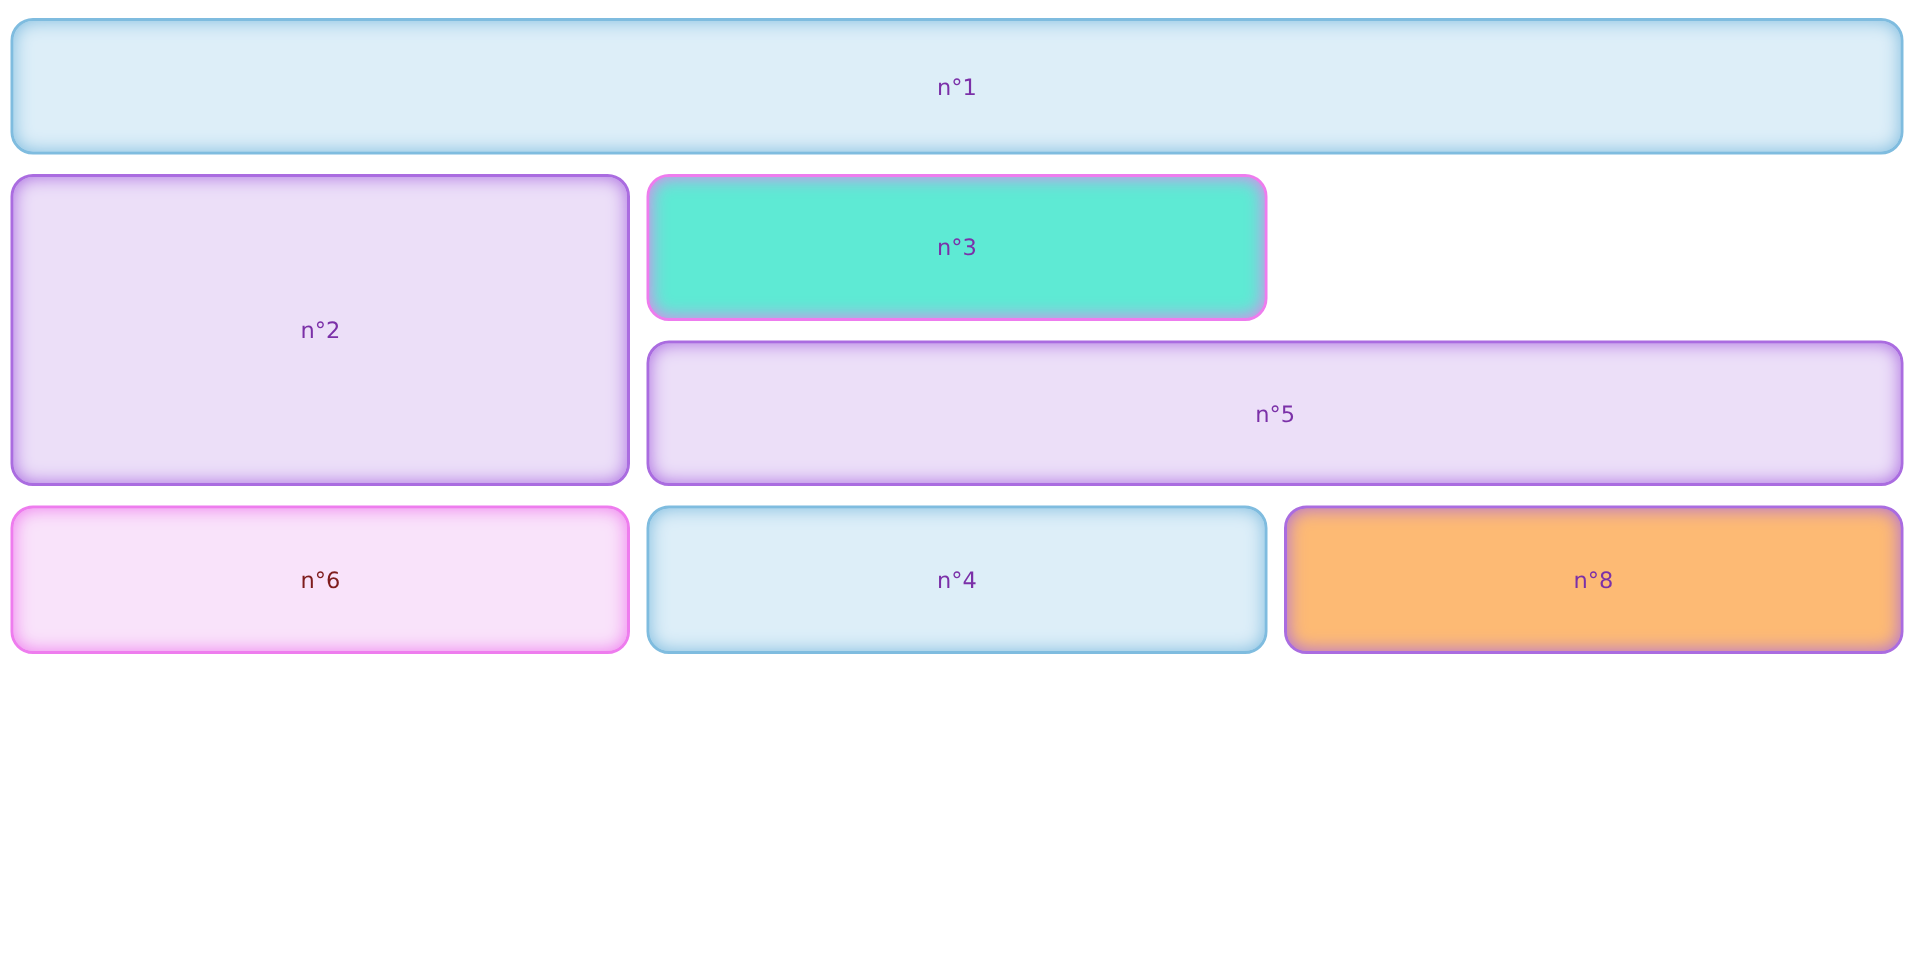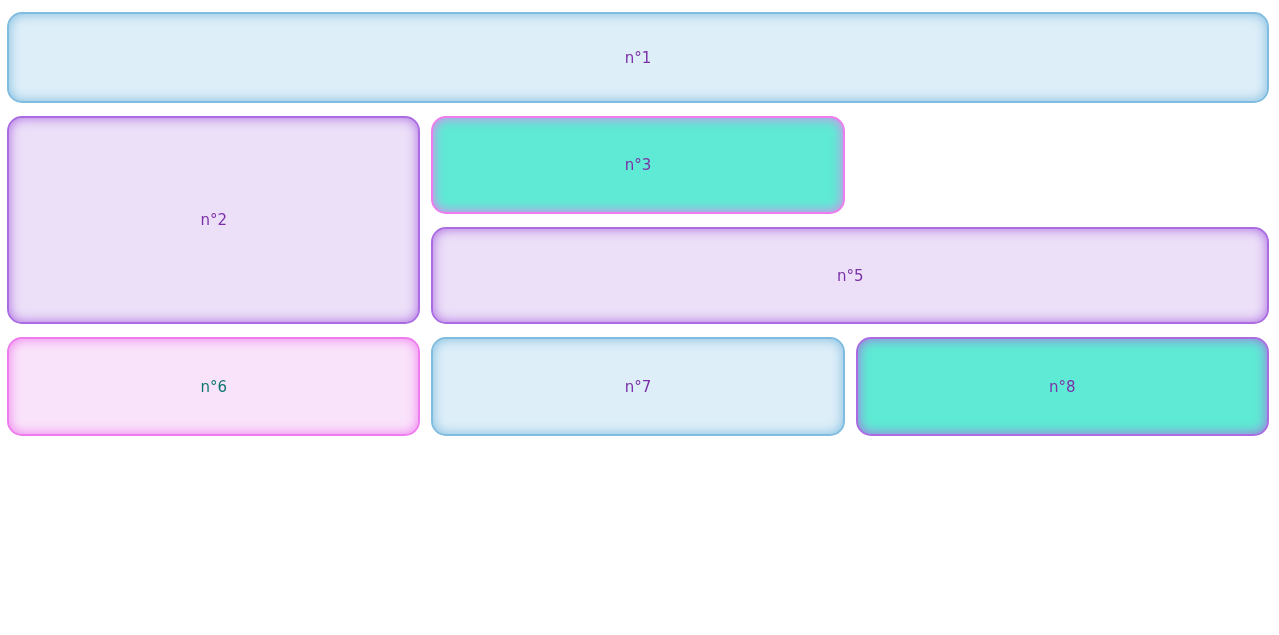--- a/index.html
+++ b/index.html
@@ -46,22 +46,22 @@
   </div>
   <div class="card area-b2" style="border-color: rgb(170, 108, 224); background-color: rgb(236, 223, 248); box-shadow: rgb(170, 108, 224) 0px 0px 12px inset; color: rgb(123, 48, 168);">
     <span>n°2</span>
   </div>
   <div class="card area-b3" style="border-color: rgb(238, 124, 238); background-color: #5eead4; box-shadow: rgb(238, 124, 238) 0px 0px 12px inset; color: rgb(123, 48, 168);">
     <span>n°3</span>
   </div>
   <div class="card area-b5" style="border-color: rgb(170, 108, 224); background-color: rgb(236, 223, 248); box-shadow: rgb(170, 108, 224) 0px 0px 12px inset; color: rgb(123, 48, 168);">
     <span>n°5</span>
   </div>
-  <div class="card area-b6" style="border-color: rgb(238, 124, 238); background-color: rgb(249, 227, 250); box-shadow: rgb(238, 124, 238) 0px 0px 12px inset; color: #0f766e;">
+  <div class="card area-b6" style="border-color: rgb(238, 124, 238); background-color: rgb(249, 227, 250); box-shadow: rgb(238, 124, 238) 0px 0px 12px inset; color: #7f1d1d;">
     <span>n°6</span>
   </div>
   <div class="card area-b7" style="border-color: rgb(127, 188, 223); background-color: rgb(221, 238, 248); box-shadow: rgb(127, 188, 223) 0px 0px 12px inset; color: rgb(123, 48, 168);">
-    <span>n°7</span>
+    <span>n°4</span>
   </div>
-  <div class="card area-b8" style="border-color: rgb(170, 108, 224); background-color: #5eead4; box-shadow: rgb(170, 108, 224) 0px 0px 12px inset; color: rgb(123, 48, 168);">
+  <div class="card area-b8" style="border-color: rgb(170, 108, 224); background-color: #fdba74; box-shadow: rgb(170, 108, 224) 0px 0px 12px inset; color: rgb(123, 48, 168);">
     <span>n°8</span>
   </div>
 </div>
 
 </body></html>

